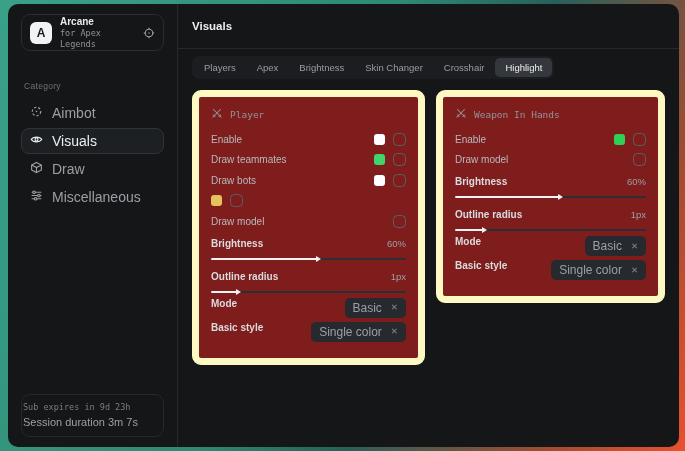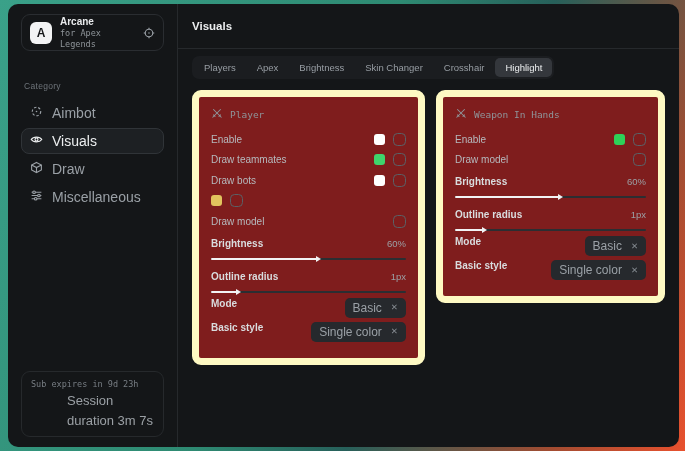--- a/index.html
+++ b/index.html
@@ -30,23 +30,23 @@
 
   .category-label { color:#6e747a; font-size:8.5px; margin:30px 0 9px 3px; letter-spacing:.3px; }
 
   .nav { display:flex; flex-direction:column; gap:2px; }
   .nav-item { display:flex; align-items:center; gap:9px; height:26px; padding:0 8px;
     border-radius:8px; border:1px solid transparent; color:#9aa0a6; font-size:14px; cursor:pointer; }
   .nav-item.active { background:#1d2023; border-color:#303438; color:#eceeef; }
   .nav-item svg { flex:0 0 auto; }
 
   .sidebar-footer { margin-top:auto; border:1px solid #26292c; border-radius:9px;
-    padding:6px 9px; line-height:1.5; }
+    padding:6px 1px; line-height:1.5; }
   .footer-line1 { color:#787e84; font-size:8.5px; font-family:"DejaVu Sans Mono", monospace; }
-  .footer-line2 { color:#9ba0a5; font-size:13px;margin-left:36px; }
+  .footer-line2 { color:#9ba0a5; font-size:11px; }
 
   
   .main { flex:1; display:flex; flex-direction:column; min-width:0; }
   .main-header { height:45px; flex:0 0 45px; border-bottom:1px solid #26292c;
     display:flex; align-items:center; padding:0 14px; }
   .page-title { color:#eceeef; font-size:11.5px; font-weight:bold; }
 
   .tabs-row { padding:7px 14px 0; }
   .tabs { display:inline-flex; background:#1b1d20; border-radius:7px; padding:2px; gap:1px; }
   .tab { font-size:9.5px; color:#989ea4; padding:4px 10px; border-radius:5px; cursor:pointer; white-space:nowrap; }

